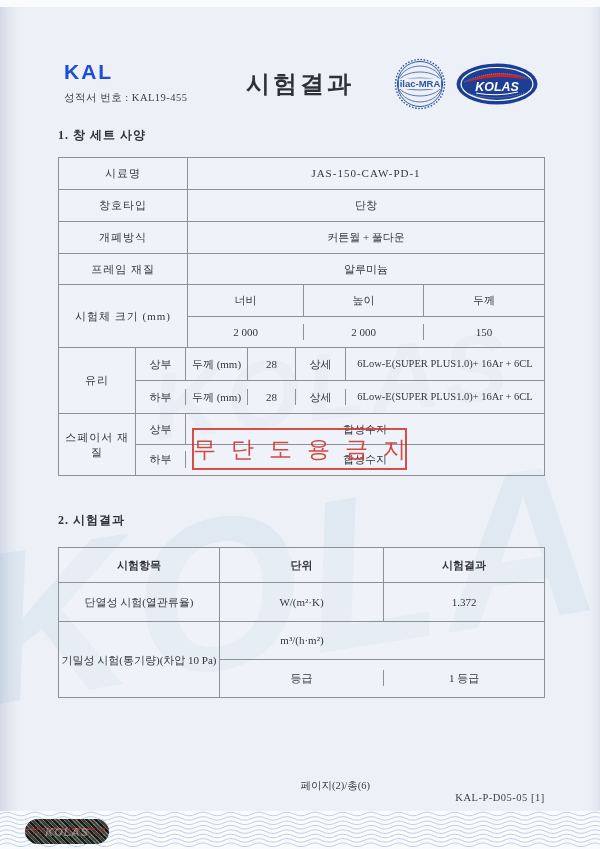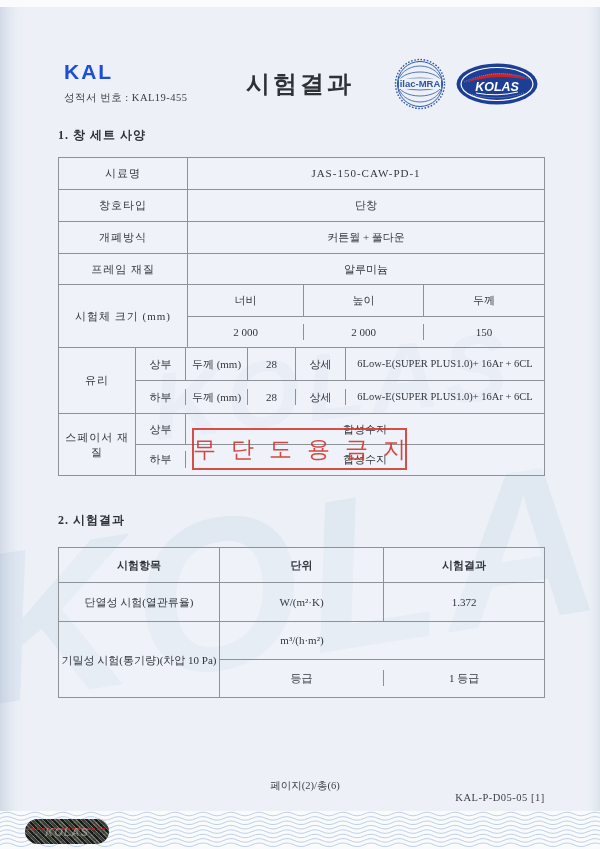--- a/index.html
+++ b/index.html
@@ -61,21 +61,21 @@
   .stamp{
     position:absolute;left:192px;top:428px;width:215px;height:42px;
     border:2px solid rgba(206,49,40,.85);display:flex;align-items:center;justify-content:center;
     z-index:5;
   }
   .stamp span{
     font-size:23px;font-weight:normal;color:rgba(206,49,40,.88);
     letter-spacing:15px;padding-left:15px;white-space:nowrap;
   }
   
-  .page-info{position:absolute;left:240px;top:779px;width:130px;text-align:center;font-size:10.5px;color:#3a3e44;}
+  .page-info{position:absolute;left:240px;top:779px;width:130px;text-align:right;font-size:10.5px;color:#3a3e44;}
   .doc-code{position:absolute;left:440px;top:792px;width:120px;text-align:center;font-size:10.5px;letter-spacing:.5px;color:#3a3e44;}
   
   .wave-band{position:absolute;left:0;top:811px;width:600px;height:38px;}
   
   .holo-seal{
     position:absolute;left:25px;top:819px;width:84px;height:25px;border-radius:13px;z-index:6;
     background:
       repeating-linear-gradient(45deg, rgba(20,22,20,.85) 0 2px, rgba(120,126,116,.7) 2px 3px, rgba(60,64,58,.85) 3px 5px, rgba(150,155,142,.6) 5px 6px),
       repeating-linear-gradient(-38deg, #3a3d39 0 3px, #6b7065 3px 4px, #23251f 4px 7px);
     display:flex;align-items:center;justify-content:center;overflow:hidden;

